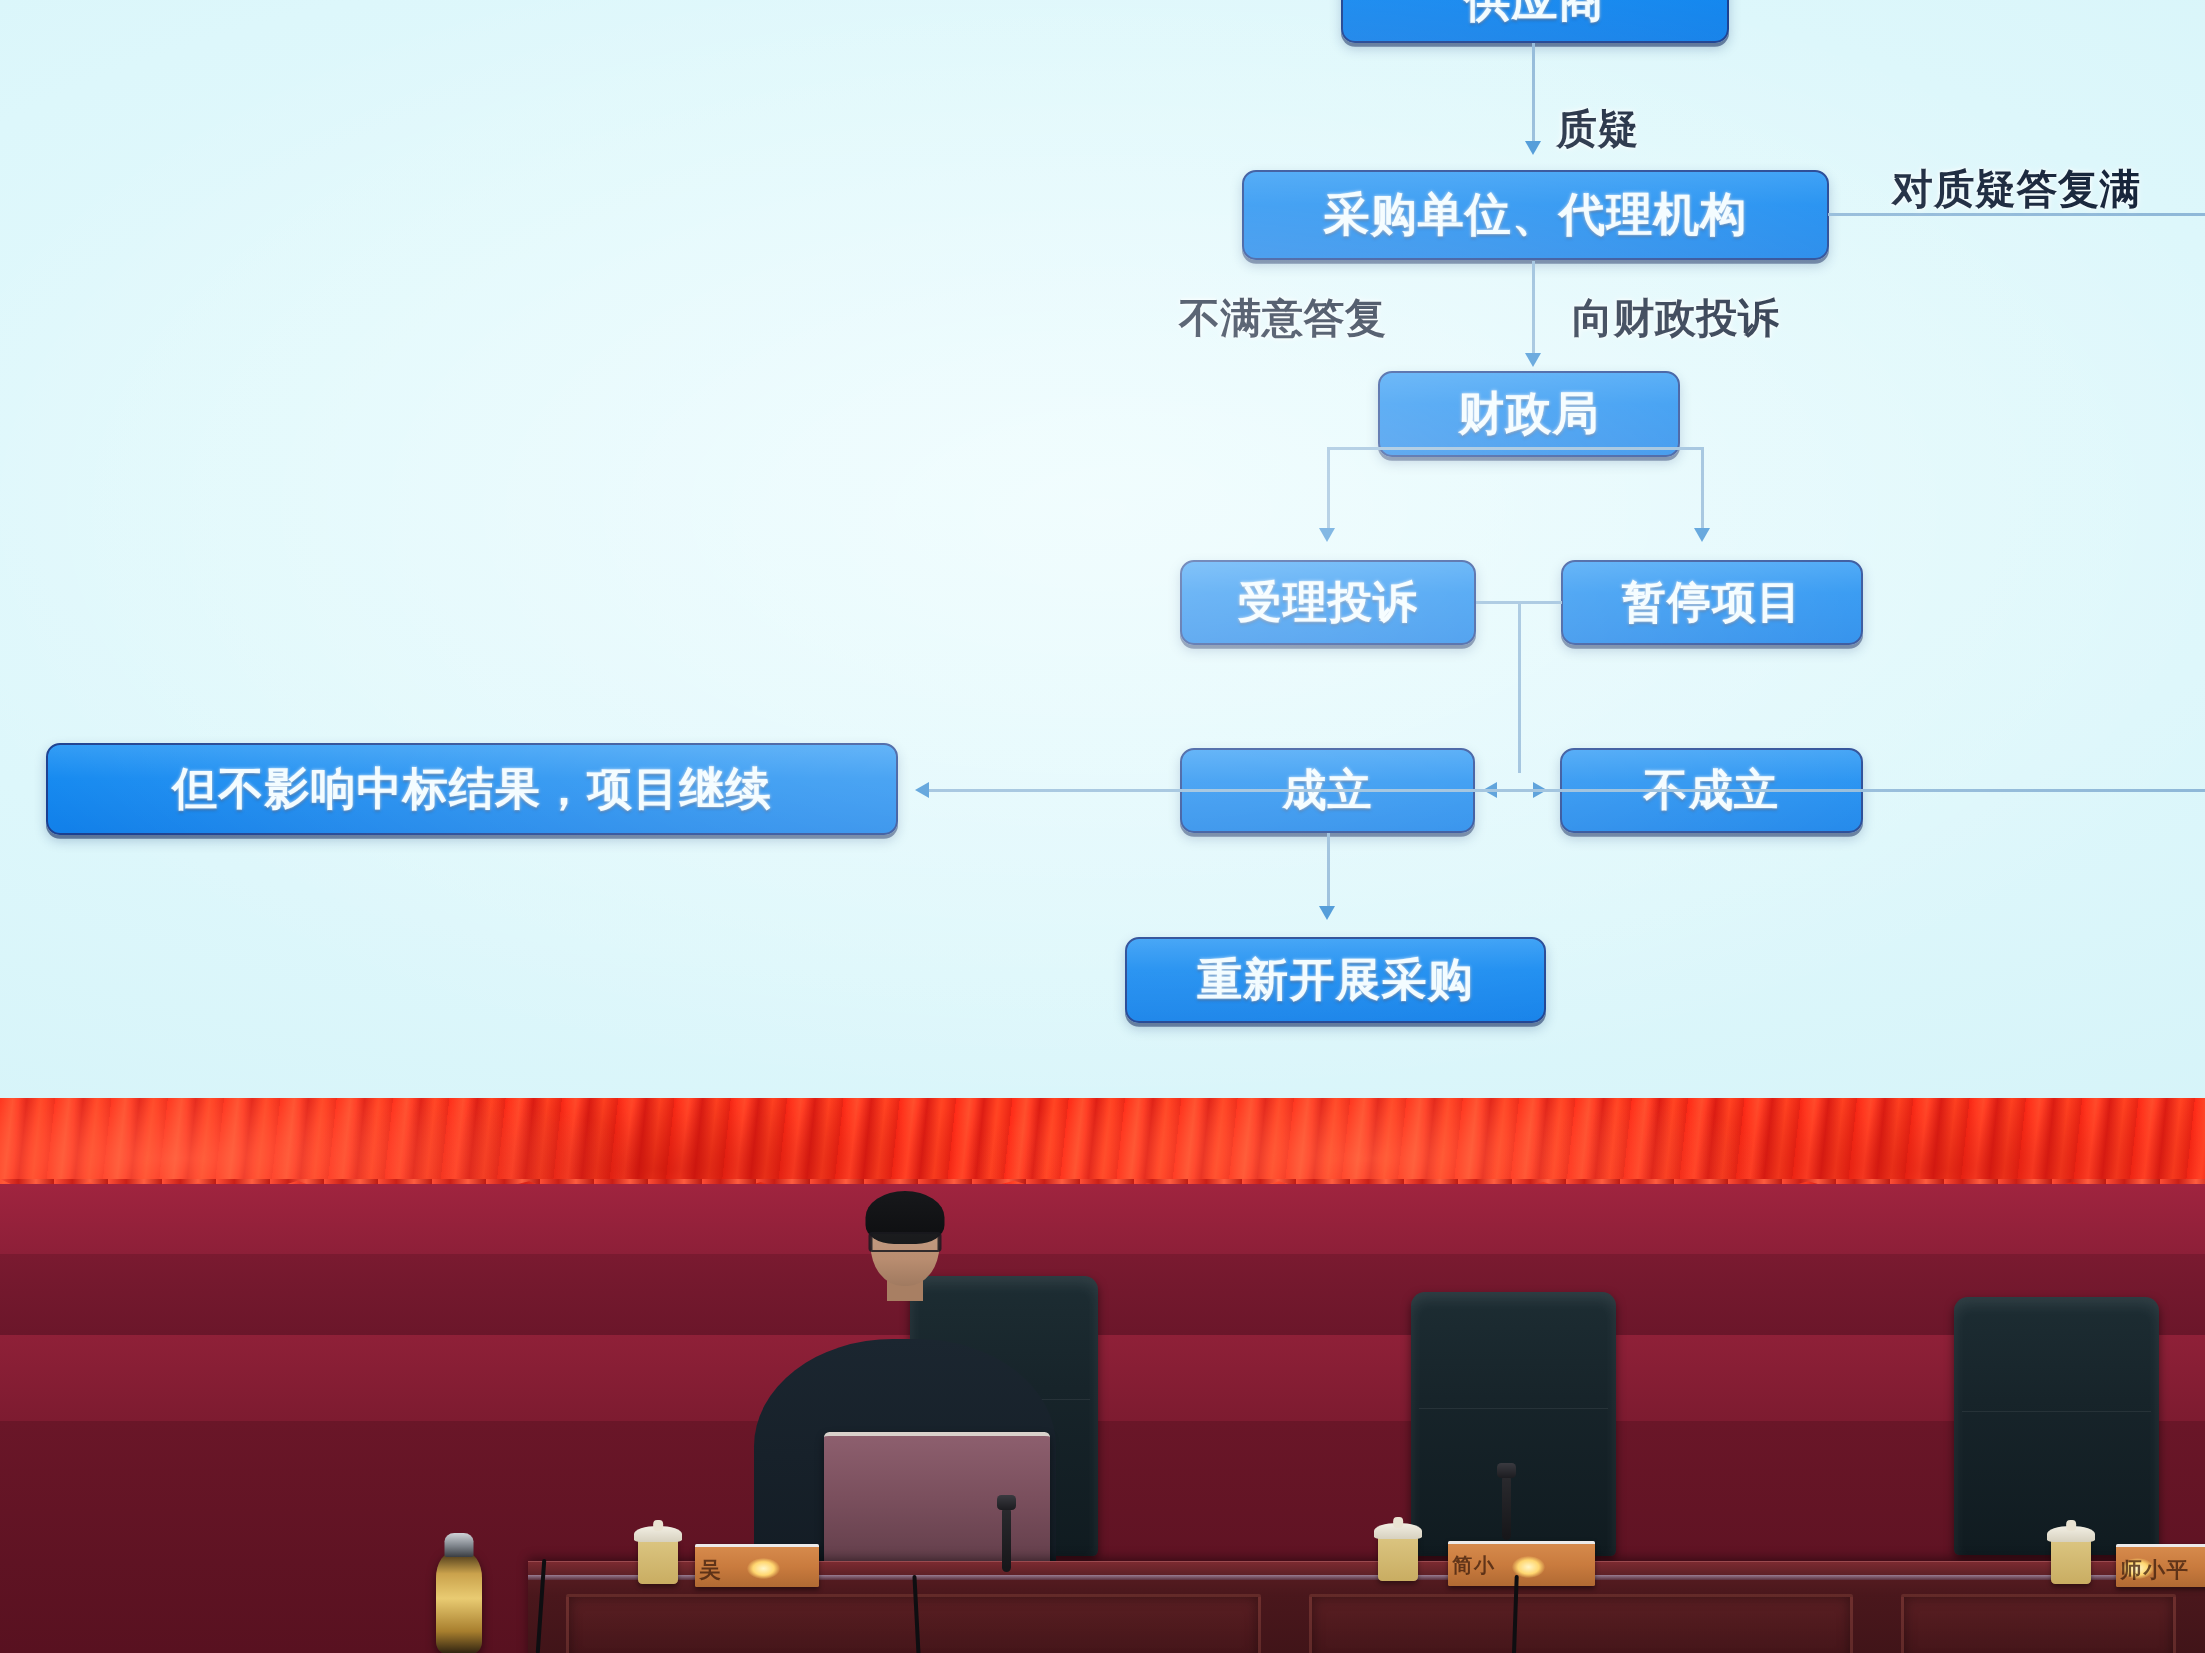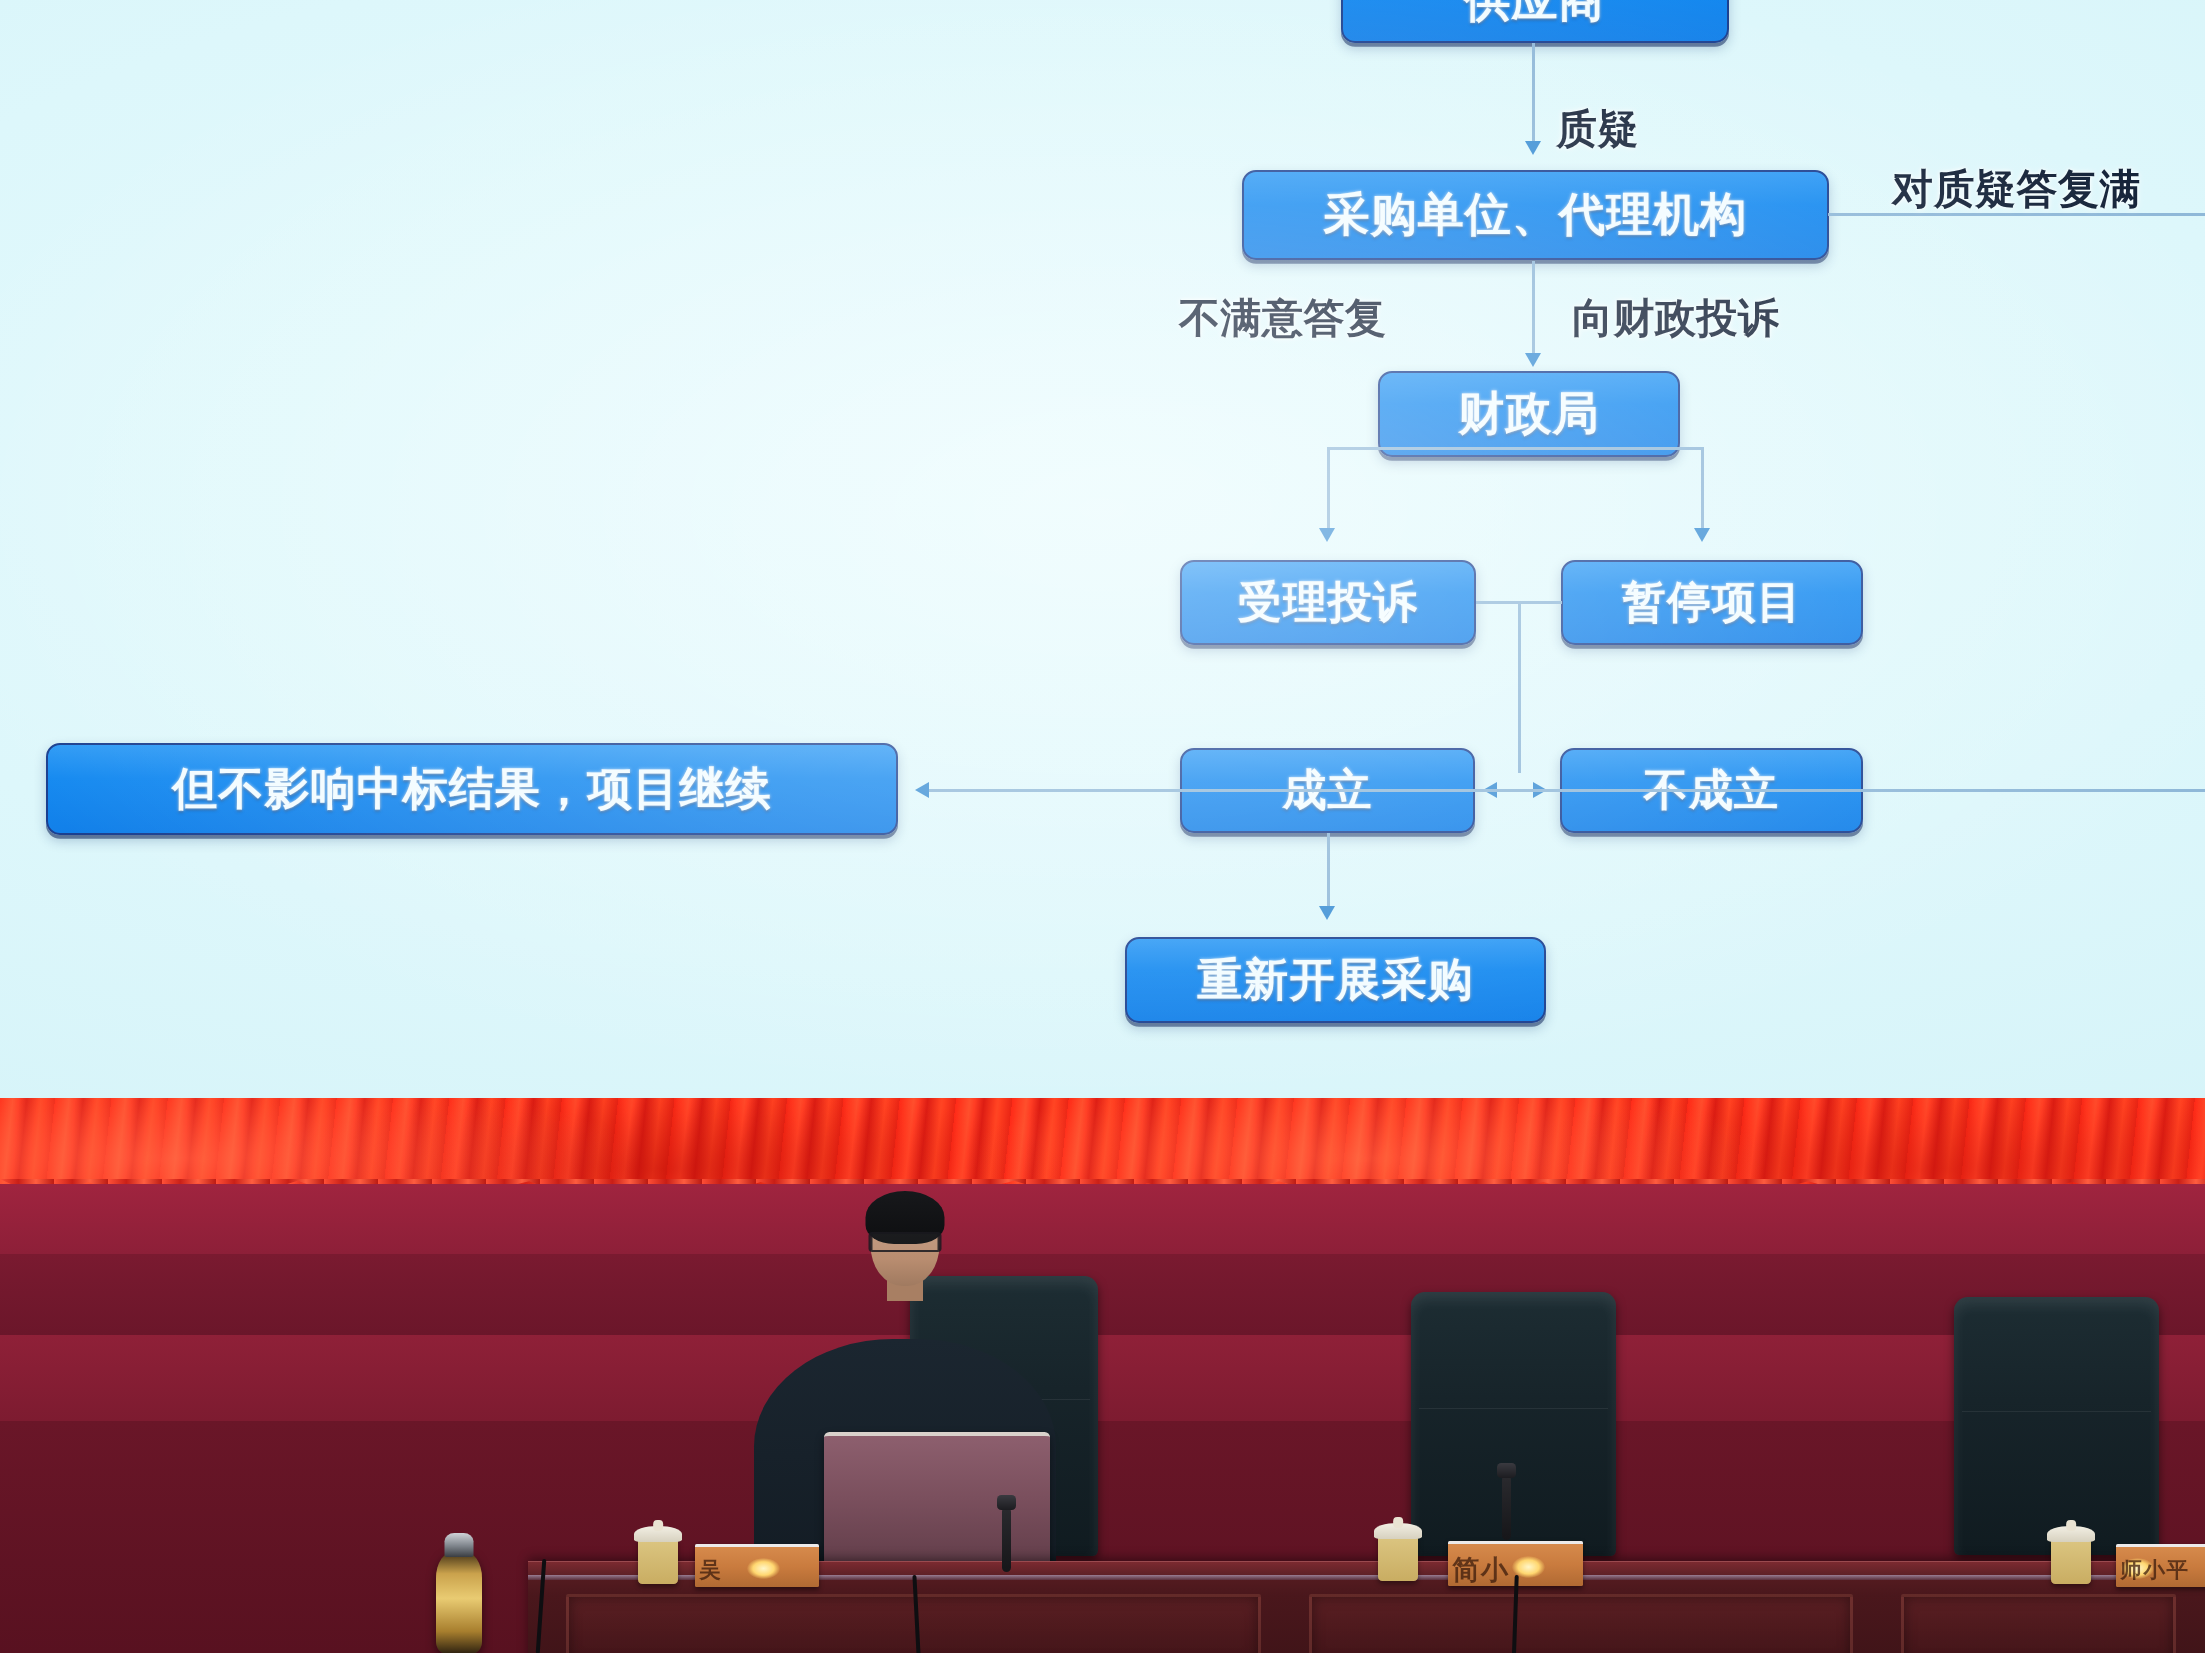--- a/index.html
+++ b/index.html
@@ -320,21 +320,21 @@
     </div>
     <div class="plate" style="left:695px;top:446px;width:124px;height:40px;font-size:21.5px;">
       <div class="glow" style="left:52px;top:10.8px;"></div>
       <div class="txt">吴</div>
     </div>
 
     <div class="cup" style="left:1378px;top:437px;">
       <div class="lid"></div>
       <div class="knob"></div>
     </div>
-    <div class="plate" style="left:1448px;top:443px;width:135px;height:42px;font-size:27px;">
+    <div class="plate" style="left:1448px;top:443px;width:147px;height:42px;font-size:20px;">
       <div class="glow" style="left:64px;top:12px;"></div>
       <div class="txt">简小</div>
     </div>
 
     <div class="cup" style="left:2051px;top:440px;">
       <div class="lid"></div>
       <div class="knob"></div>
     </div>
     <div class="plate" style="left:2116px;top:446px;width:124px;height:40px;font-size:21.5px;">
       <div class="glow" style="left:5.4px;top:10.8px;"></div>

